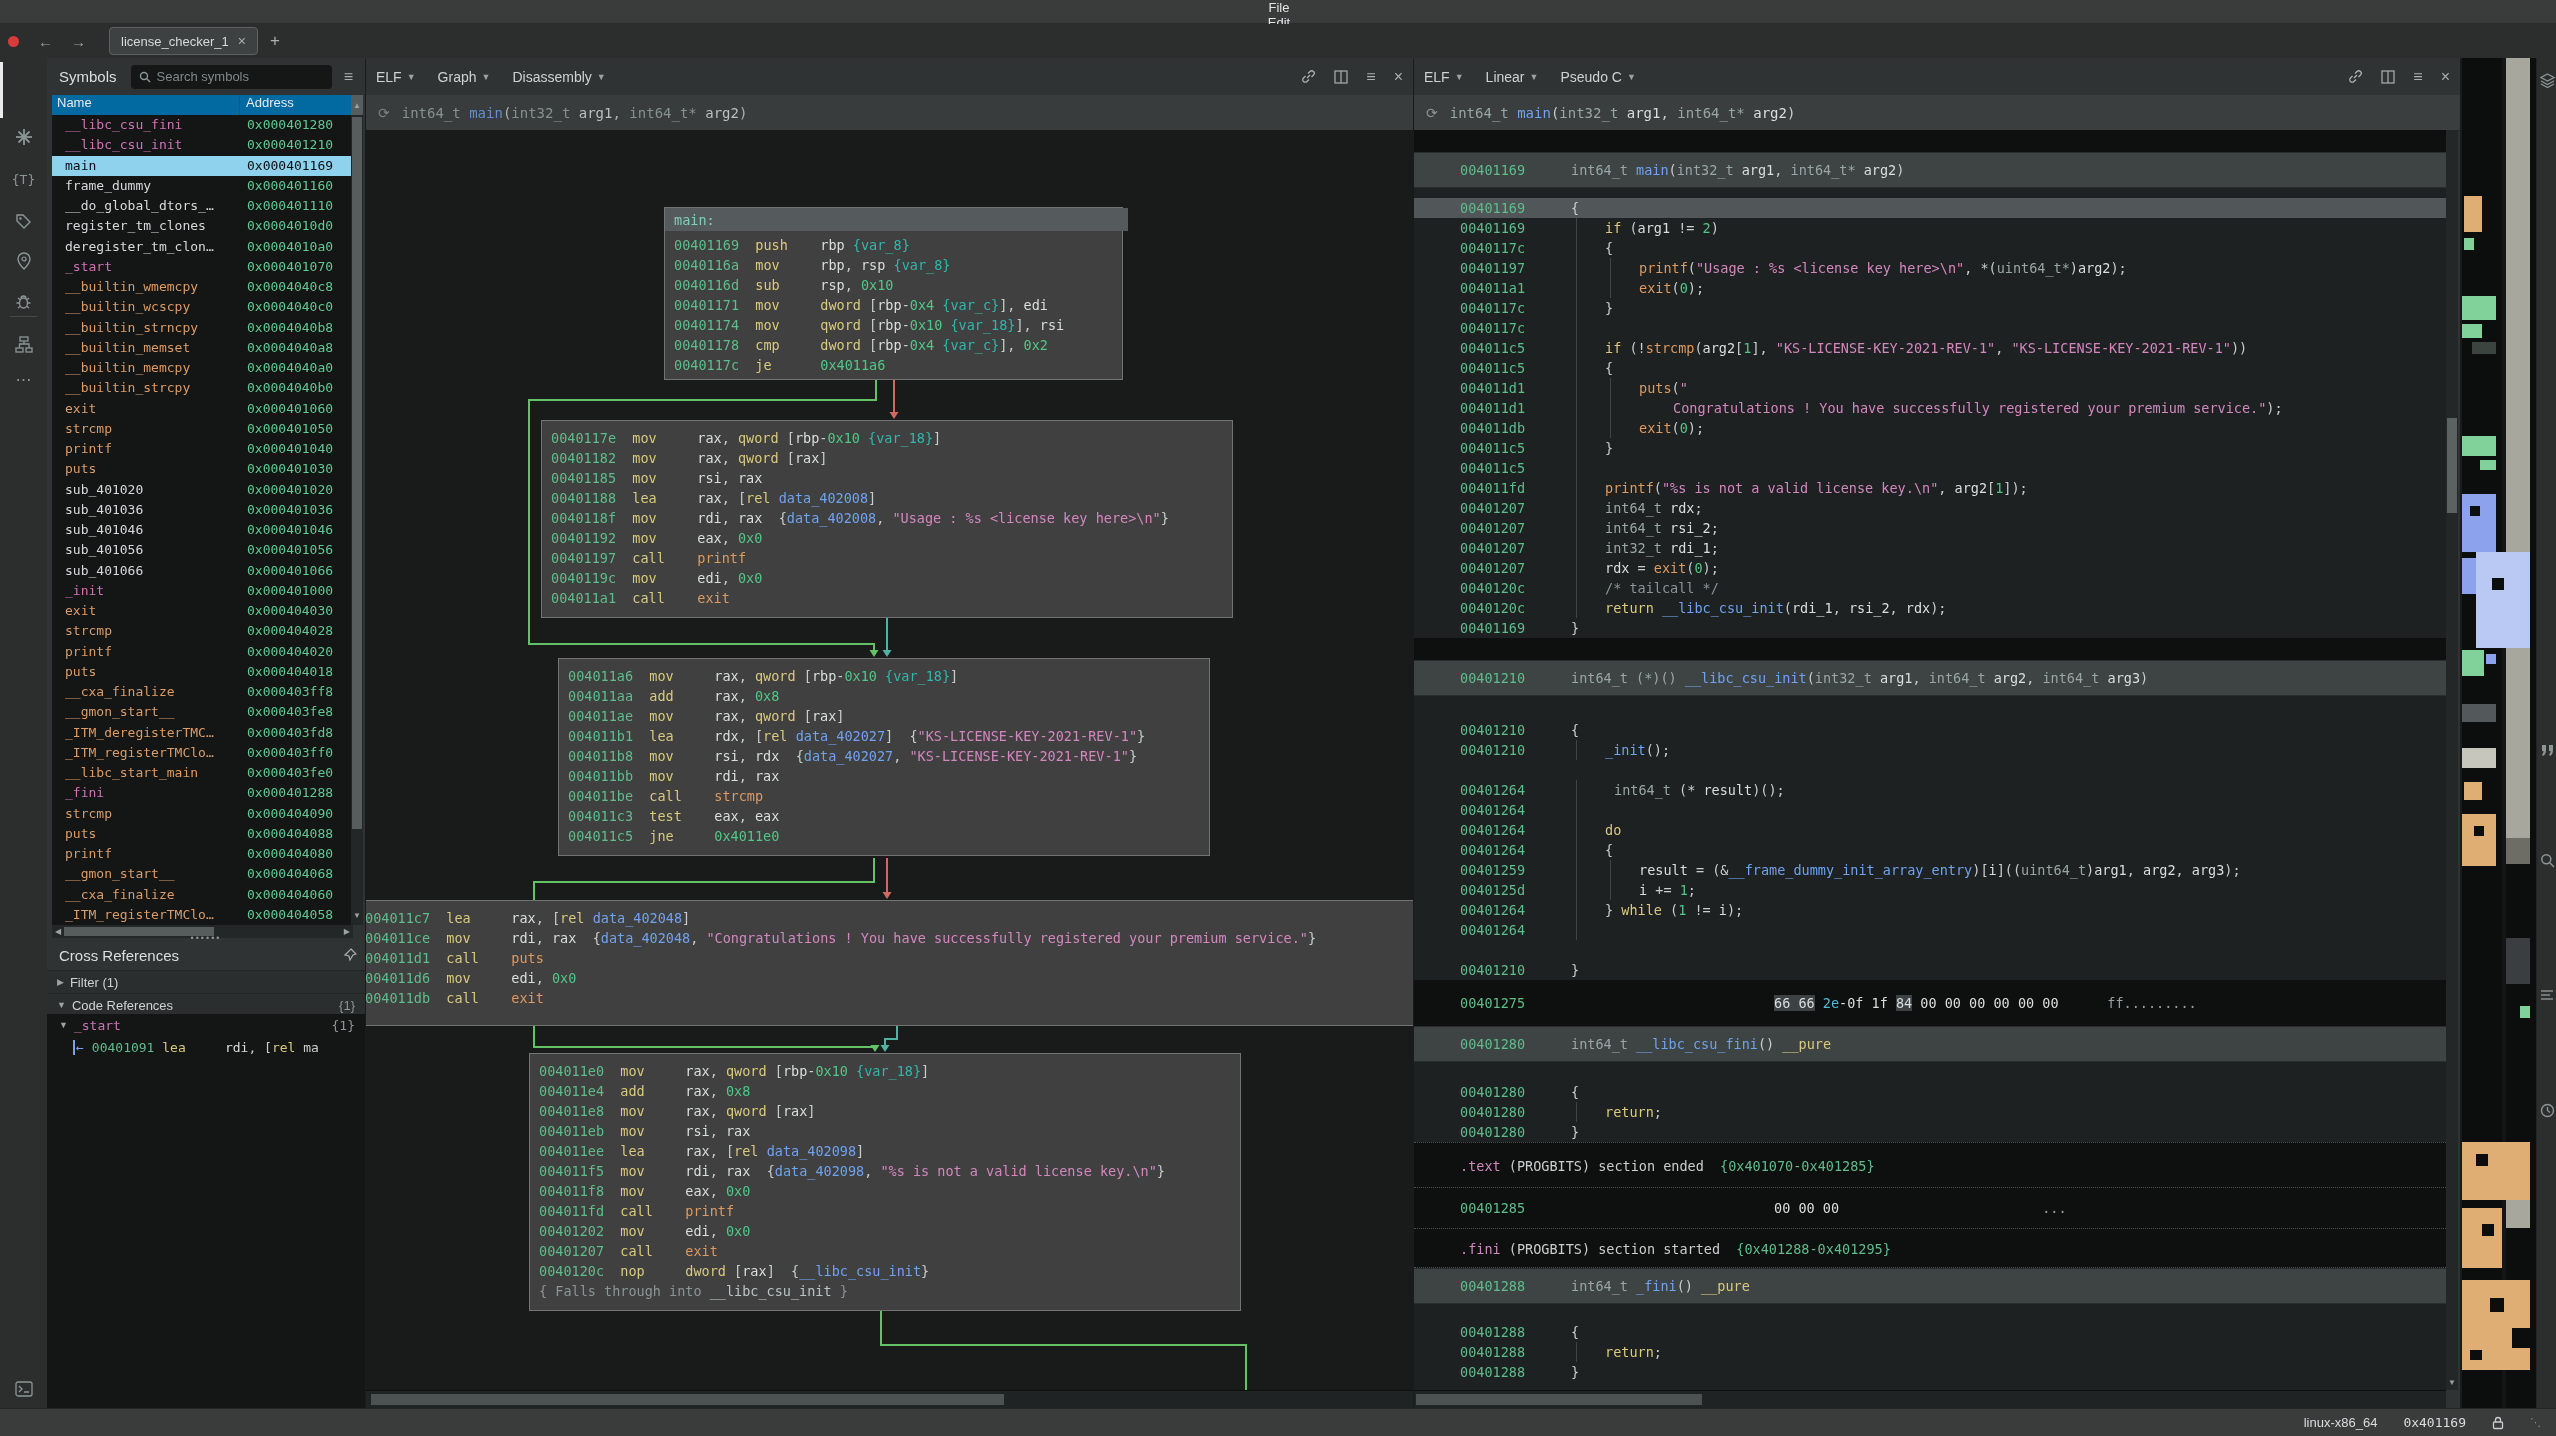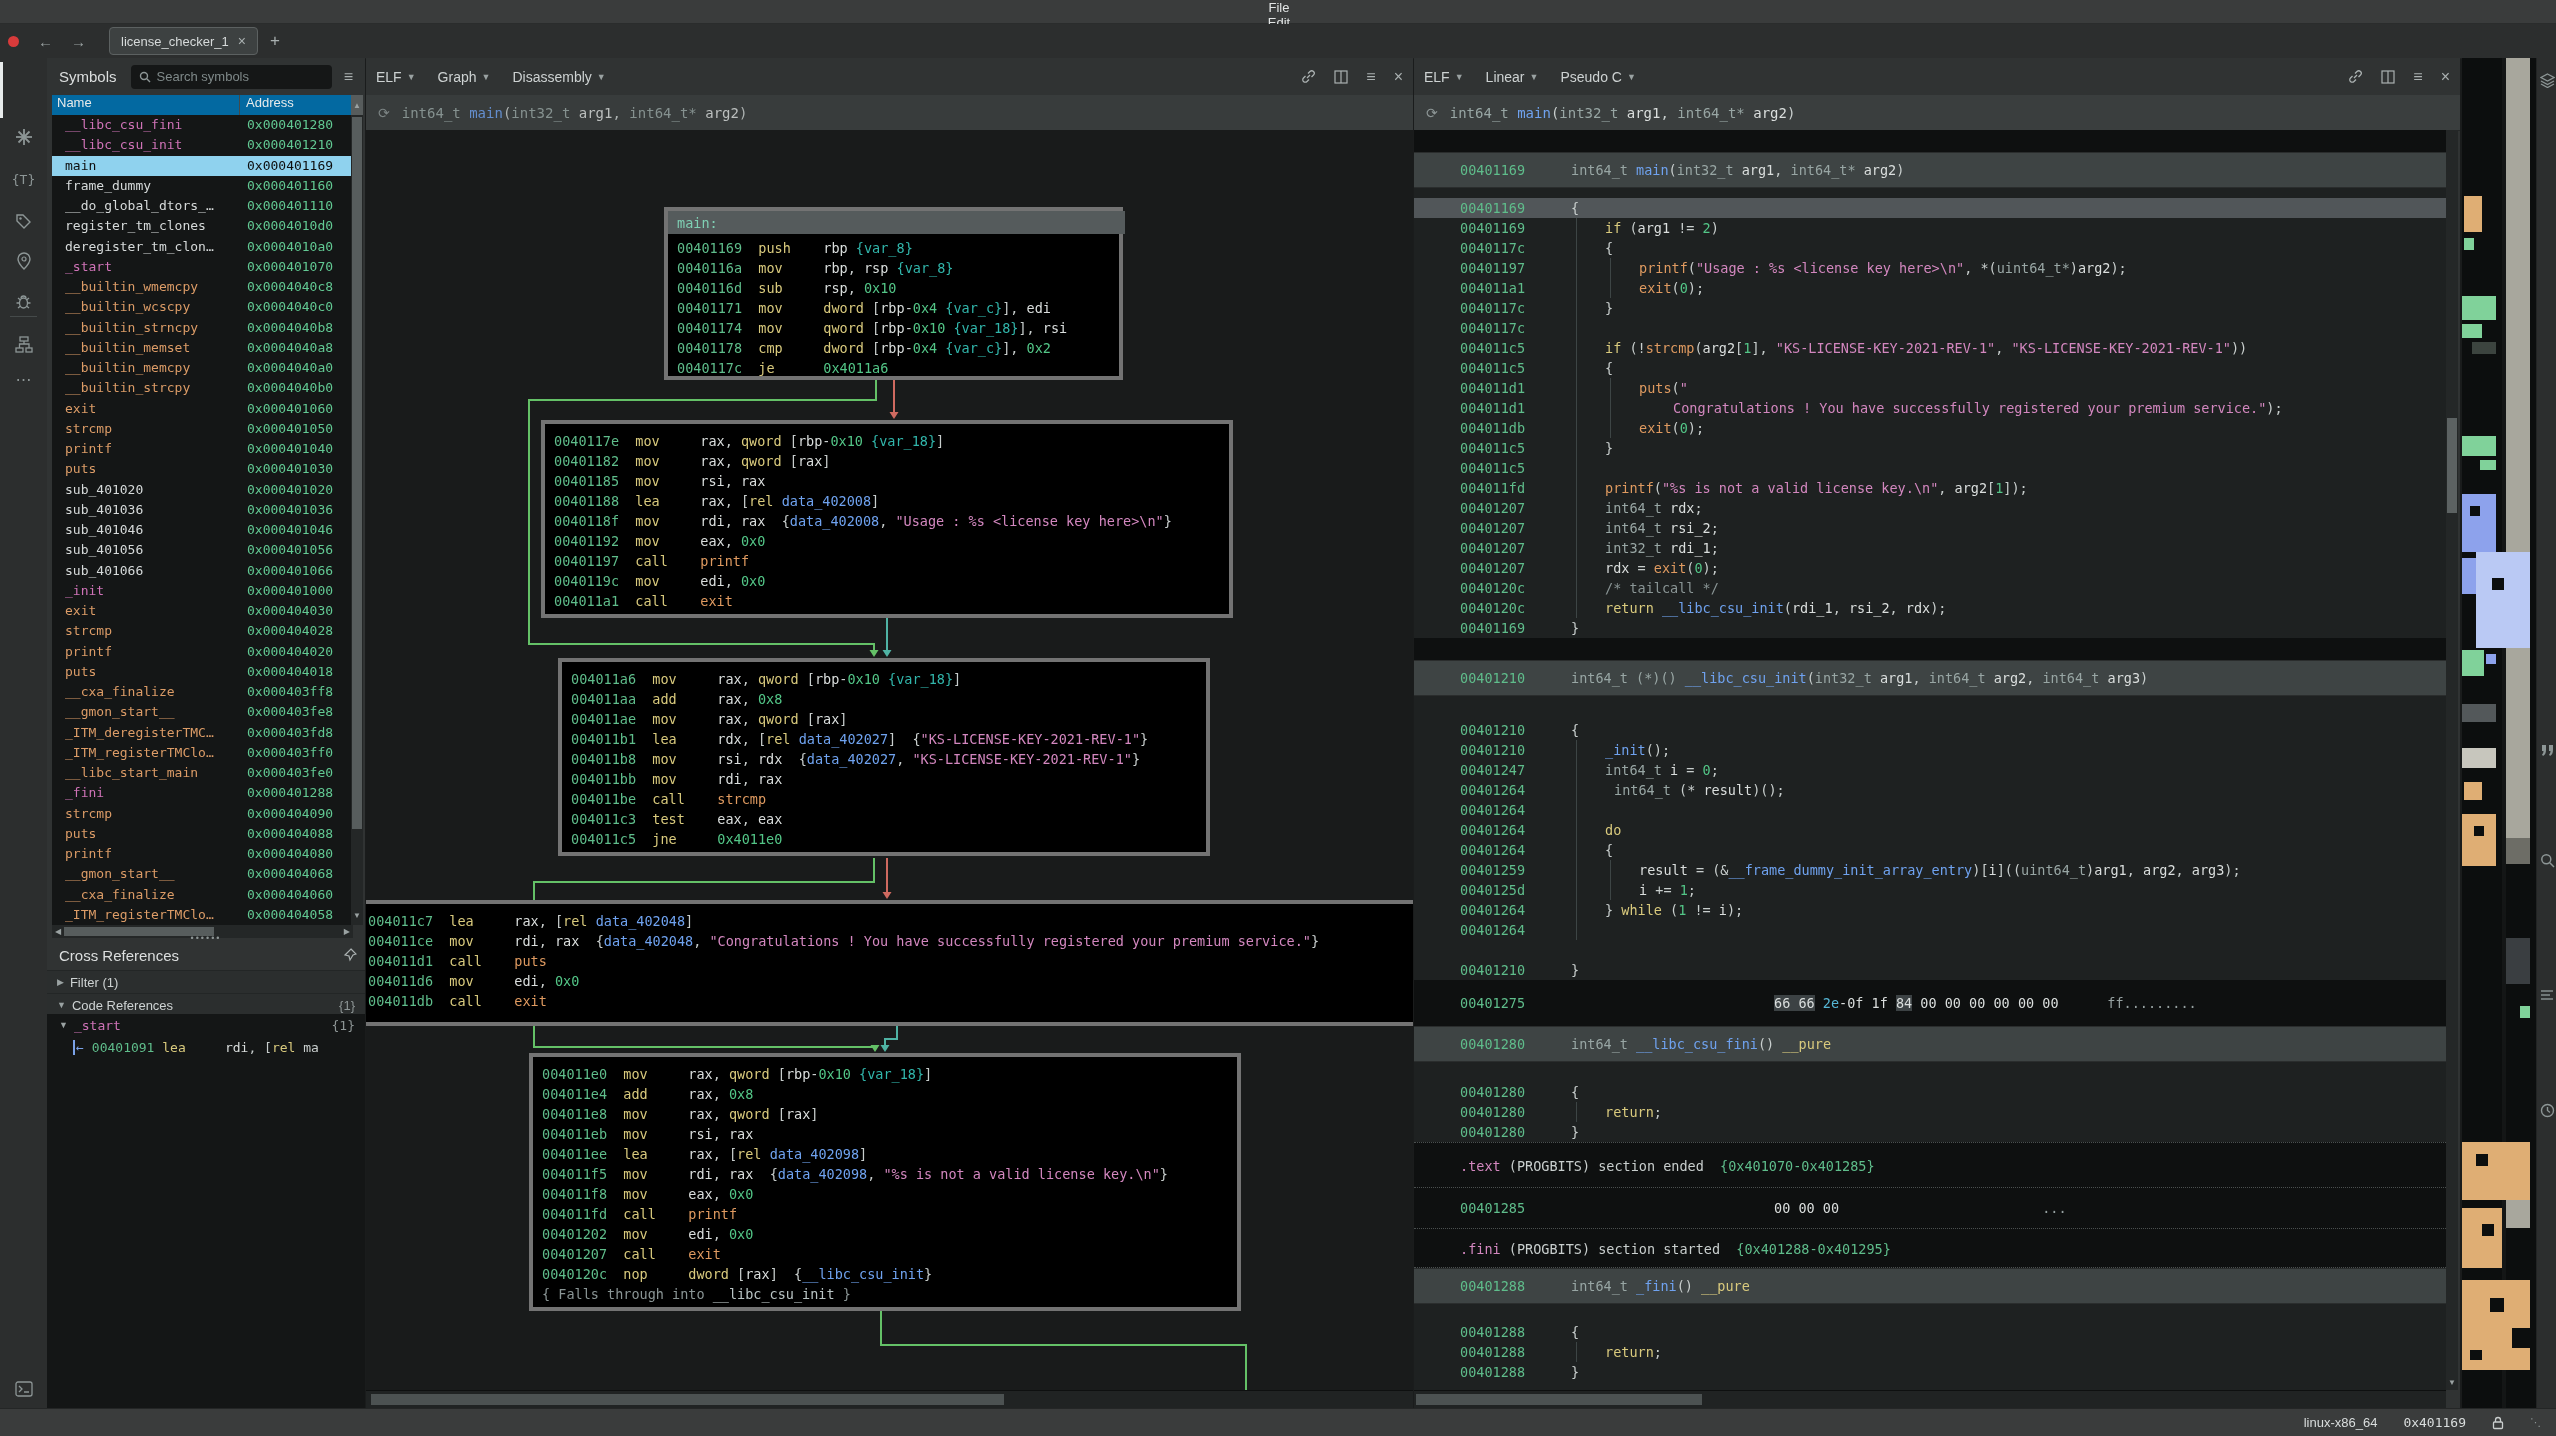--- a/index.html
+++ b/index.html
@@ -65,21 +65,21 @@
   
   .pane-toolbar{position:absolute;top:0;left:0;right:0;height:37px;background:#303333;display:flex;align-items:center;padding:0 10px;box-sizing:border-box;}
   .tb-item{font-size:14px;color:#cdd2d2;margin-right:22px;display:flex;align-items:center;gap:5px;}
   .tb-item .caret{font-size:9px;}
   .tb-icons{margin-left:auto;display:flex;align-items:center;gap:18px;color:#aab1b1;}
   .fnbar{position:absolute;top:37px;left:0;right:0;height:35px;background:#3a3e3e;display:flex;align-items:center;padding-left:12px;font-size:14px;white-space:pre;border-bottom:1px solid #242727;}
   .fnbar .refresh{color:#8d9696;margin-right:12px;font-family:"DejaVu Sans",sans-serif;}
   
   #graph{position:absolute;left:366px;top:58px;width:1047px;height:1350px;background:#303333;}
   #graph-canvas{position:absolute;left:0;top:72px;width:1047px;height:1260px;background:#191b1b;overflow:hidden;}
-  .gblock{position:absolute;background:#000000;border:4px solid #737373;font-size:13.5px;line-height:20px;white-space:pre;padding:7px 3px 8px 9px;box-sizing:border-box;}
+  .gblock{position:absolute;background:#404040;border:1px solid #737373;font-size:13.5px;line-height:20px;white-space:pre;padding:7px 3px 8px 9px;box-sizing:border-box;}
   .gblock .btitle{display:block;background:#555b5c;color:#7fd0b4;margin:-7px -9px 4px -9px;padding:2px 9px 1px 9px;}
   #graph-edges{position:absolute;left:0;top:0;pointer-events:none;}
   #graph-hscroll{position:absolute;left:0;top:1332px;width:1047px;height:18px;background:#202323;border-top:1px solid #0e1010;}
   #graph-hthumb{position:absolute;left:5px;top:3px;width:633px;height:11px;background:#4c5252;}
   
   #pseudo{position:absolute;left:1414px;top:58px;width:1046px;height:1350px;background:#303333;}
   #pseudo-body{position:absolute;left:0;top:72px;width:1032px;height:1260px;background:#1e2121;overflow:hidden;}
   .prow{position:relative;white-space:pre;font-size:13.5px;}
   .prow .gut{position:absolute;left:46px;top:0;color:#5fbd8b;}
   .prow .ct{position:absolute;top:0;}
@@ -391,21 +391,20 @@
         <div class="prow prow-code" style="top: 388px; left: 0px; right: 0px; position: absolute;"><span class="gut">00401207</span><div class="guide" style="left: 162px;"></div><span class="ct" style="left: 191px;"><span class="tk-ty">int64_t </span><span class="tk-reg">rsi_2</span><span class="tk-pl">;</span></span></div>
         <div class="prow prow-code" style="top: 408px; left: 0px; right: 0px; position: absolute;"><span class="gut">00401207</span><div class="guide" style="left: 162px;"></div><span class="ct" style="left: 191px;"><span class="tk-ty">int32_t </span><span class="tk-reg">rdi_1</span><span class="tk-pl">;</span></span></div>
         <div class="prow prow-code" style="top: 428px; left: 0px; right: 0px; position: absolute;"><span class="gut">00401207</span><div class="guide" style="left: 162px;"></div><span class="ct" style="left: 191px;"><span class="tk-reg">rdx</span><span class="tk-pl"> = </span><span class="tk-call">exit</span><span class="tk-pl">(</span><span class="tk-num">0</span><span class="tk-pl">);</span></span></div>
         <div class="prow prow-code" style="top: 448px; left: 0px; right: 0px; position: absolute;"><span class="gut">0040120c</span><div class="guide" style="left: 162px;"></div><span class="ct" style="left: 191px;"><span class="tk-cmt">/* tailcall */</span></span></div>
         <div class="prow prow-code" style="top: 468px; left: 0px; right: 0px; position: absolute;"><span class="gut">0040120c</span><div class="guide" style="left: 162px;"></div><span class="ct" style="left: 191px;"><span class="tk-kw">return</span><span class="tk-pl"> </span><span class="tk-fn">__libc_csu_init</span><span class="tk-pl">(</span><span class="tk-reg">rdi_1</span><span class="tk-pl">, </span><span class="tk-reg">rsi_2</span><span class="tk-pl">, </span><span class="tk-reg">rdx</span><span class="tk-pl">);</span></span></div>
         <div class="prow prow-code" style="top: 488px; left: 0px; right: 0px; position: absolute;"><span class="gut">00401169</span><span class="ct" style="left: 157px;"><span class="tk-pl">}</span></span></div>
         <div class="prow prow-dark" style="position: absolute; top: 508px; left: 0px; right: 0px; height: 22px;"></div>
         <div class="prow prow-band" style="position: absolute; top: 530px; left: 0px; right: 0px;"><span class="gut">00401210</span><span class="ct" style="left: 157px;"><span class="tk-ty">int64_t (*)() </span><span class="tk-fn">__libc_csu_init</span><span class="tk-pl">(</span><span class="tk-ty">int32_t </span><span class="tk-reg">arg1</span><span class="tk-pl">, </span><span class="tk-ty">int64_t </span><span class="tk-reg">arg2</span><span class="tk-pl">, </span><span class="tk-ty">int64_t </span><span class="tk-reg">arg3</span><span class="tk-pl">)</span></span></div>
         <div class="prow prow-code" style="top: 590px; left: 0px; right: 0px; position: absolute;"><span class="gut">00401210</span><span class="ct" style="left: 157px;"><span class="tk-pl">{</span></span></div>
         <div class="prow prow-code" style="top: 610px; left: 0px; right: 0px; position: absolute;"><span class="gut">00401210</span><div class="guide" style="left: 162px;"></div><span class="ct" style="left: 191px;"><span class="tk-fn">_init</span><span class="tk-pl">();</span></span></div>
-        <div class="prow prow-code" style="top: 630px; left: 0px; right: 0px; position: absolute;"><span class="gut">00401247</span><div class="guide" style="left: 162px;"></div><span class="ct" style="left: 191px;"><span class="tk-ty">int64_t </span><span class="tk-reg">i</span><span class="tk-pl"> = </span><span class="tk-num">0</span><span class="tk-pl">;</span></span></div>
         <div class="prow prow-code" style="top: 650px; left: 0px; right: 0px; position: absolute;"><span class="gut">00401264</span><div class="guide" style="left: 162px;"></div><span class="ct" style="left: 200px;"><span class="tk-ty">int64_t </span><span class="tk-pl">(* </span><span class="tk-reg">result</span><span class="tk-pl">)();</span></span></div>
         <div class="prow prow-code" style="top: 670px; left: 0px; right: 0px; position: absolute;"><span class="gut">00401264</span><div class="guide" style="left: 162px;"></div><span class="ct" style="left: 191px;"></span></div>
         <div class="prow prow-code" style="top: 690px; left: 0px; right: 0px; position: absolute;"><span class="gut">00401264</span><div class="guide" style="left: 162px;"></div><span class="ct" style="left: 191px;"><span class="tk-kw">do</span></span></div>
         <div class="prow prow-code" style="top: 710px; left: 0px; right: 0px; position: absolute;"><span class="gut">00401264</span><div class="guide" style="left: 162px;"></div><span class="ct" style="left: 191px;"><span class="tk-pl">{</span></span></div>
         <div class="prow prow-code" style="top: 730px; left: 0px; right: 0px; position: absolute;"><span class="gut">00401259</span><div class="guide" style="left: 162px;"></div><div class="guide" style="left: 196px;"></div><span class="ct" style="left: 225px;"><span class="tk-reg">result</span><span class="tk-pl"> = (&amp;</span><span class="tk-data">__frame_dummy_init_array_entry</span><span class="tk-pl">)[</span><span class="tk-reg">i</span><span class="tk-pl">]((</span><span class="tk-ty">uint64_t</span><span class="tk-pl">)</span><span class="tk-reg">arg1</span><span class="tk-pl">, </span><span class="tk-reg">arg2</span><span class="tk-pl">, </span><span class="tk-reg">arg3</span><span class="tk-pl">);</span></span></div>
         <div class="prow prow-code" style="top: 750px; left: 0px; right: 0px; position: absolute;"><span class="gut">0040125d</span><div class="guide" style="left: 162px;"></div><div class="guide" style="left: 196px;"></div><span class="ct" style="left: 225px;"><span class="tk-reg">i</span><span class="tk-pl"> += </span><span class="tk-num">1</span><span class="tk-pl">;</span></span></div>
         <div class="prow prow-code" style="top: 770px; left: 0px; right: 0px; position: absolute;"><span class="gut">00401264</span><div class="guide" style="left: 162px;"></div><span class="ct" style="left: 191px;"><span class="tk-pl">} </span><span class="tk-kw">while</span><span class="tk-pl"> (</span><span class="tk-num">1</span><span class="tk-pl"> != </span><span class="tk-reg">i</span><span class="tk-pl">);</span></span></div>
         <div class="prow prow-code" style="top: 790px; left: 0px; right: 0px; position: absolute;"><span class="gut">00401264</span><div class="guide" style="left: 162px;"></div><span class="ct" style="left: 191px;"></span></div>
         <div class="prow prow-code" style="top: 830px; left: 0px; right: 0px; position: absolute;"><span class="gut">00401210</span><span class="ct" style="left: 157px;"><span class="tk-pl">}</span></span></div>
         <div class="prow prow-dark" style="position: absolute; top: 850px; left: 0px; right: 0px; height: 46px; line-height: 46px;"><span class="gut">00401275</span><span class="ct" style="left: 360px;"><span class="tk-bytb">66 66</span><span class="tk-wh"> </span><span class="tk-byth">2e</span><span class="tk-wh">-0f 1f </span><span class="tk-bytb">84</span><span class="tk-wh"> 00 00 00 00 00 00</span><span class="tk-asc">      ff.........</span></span></div>

